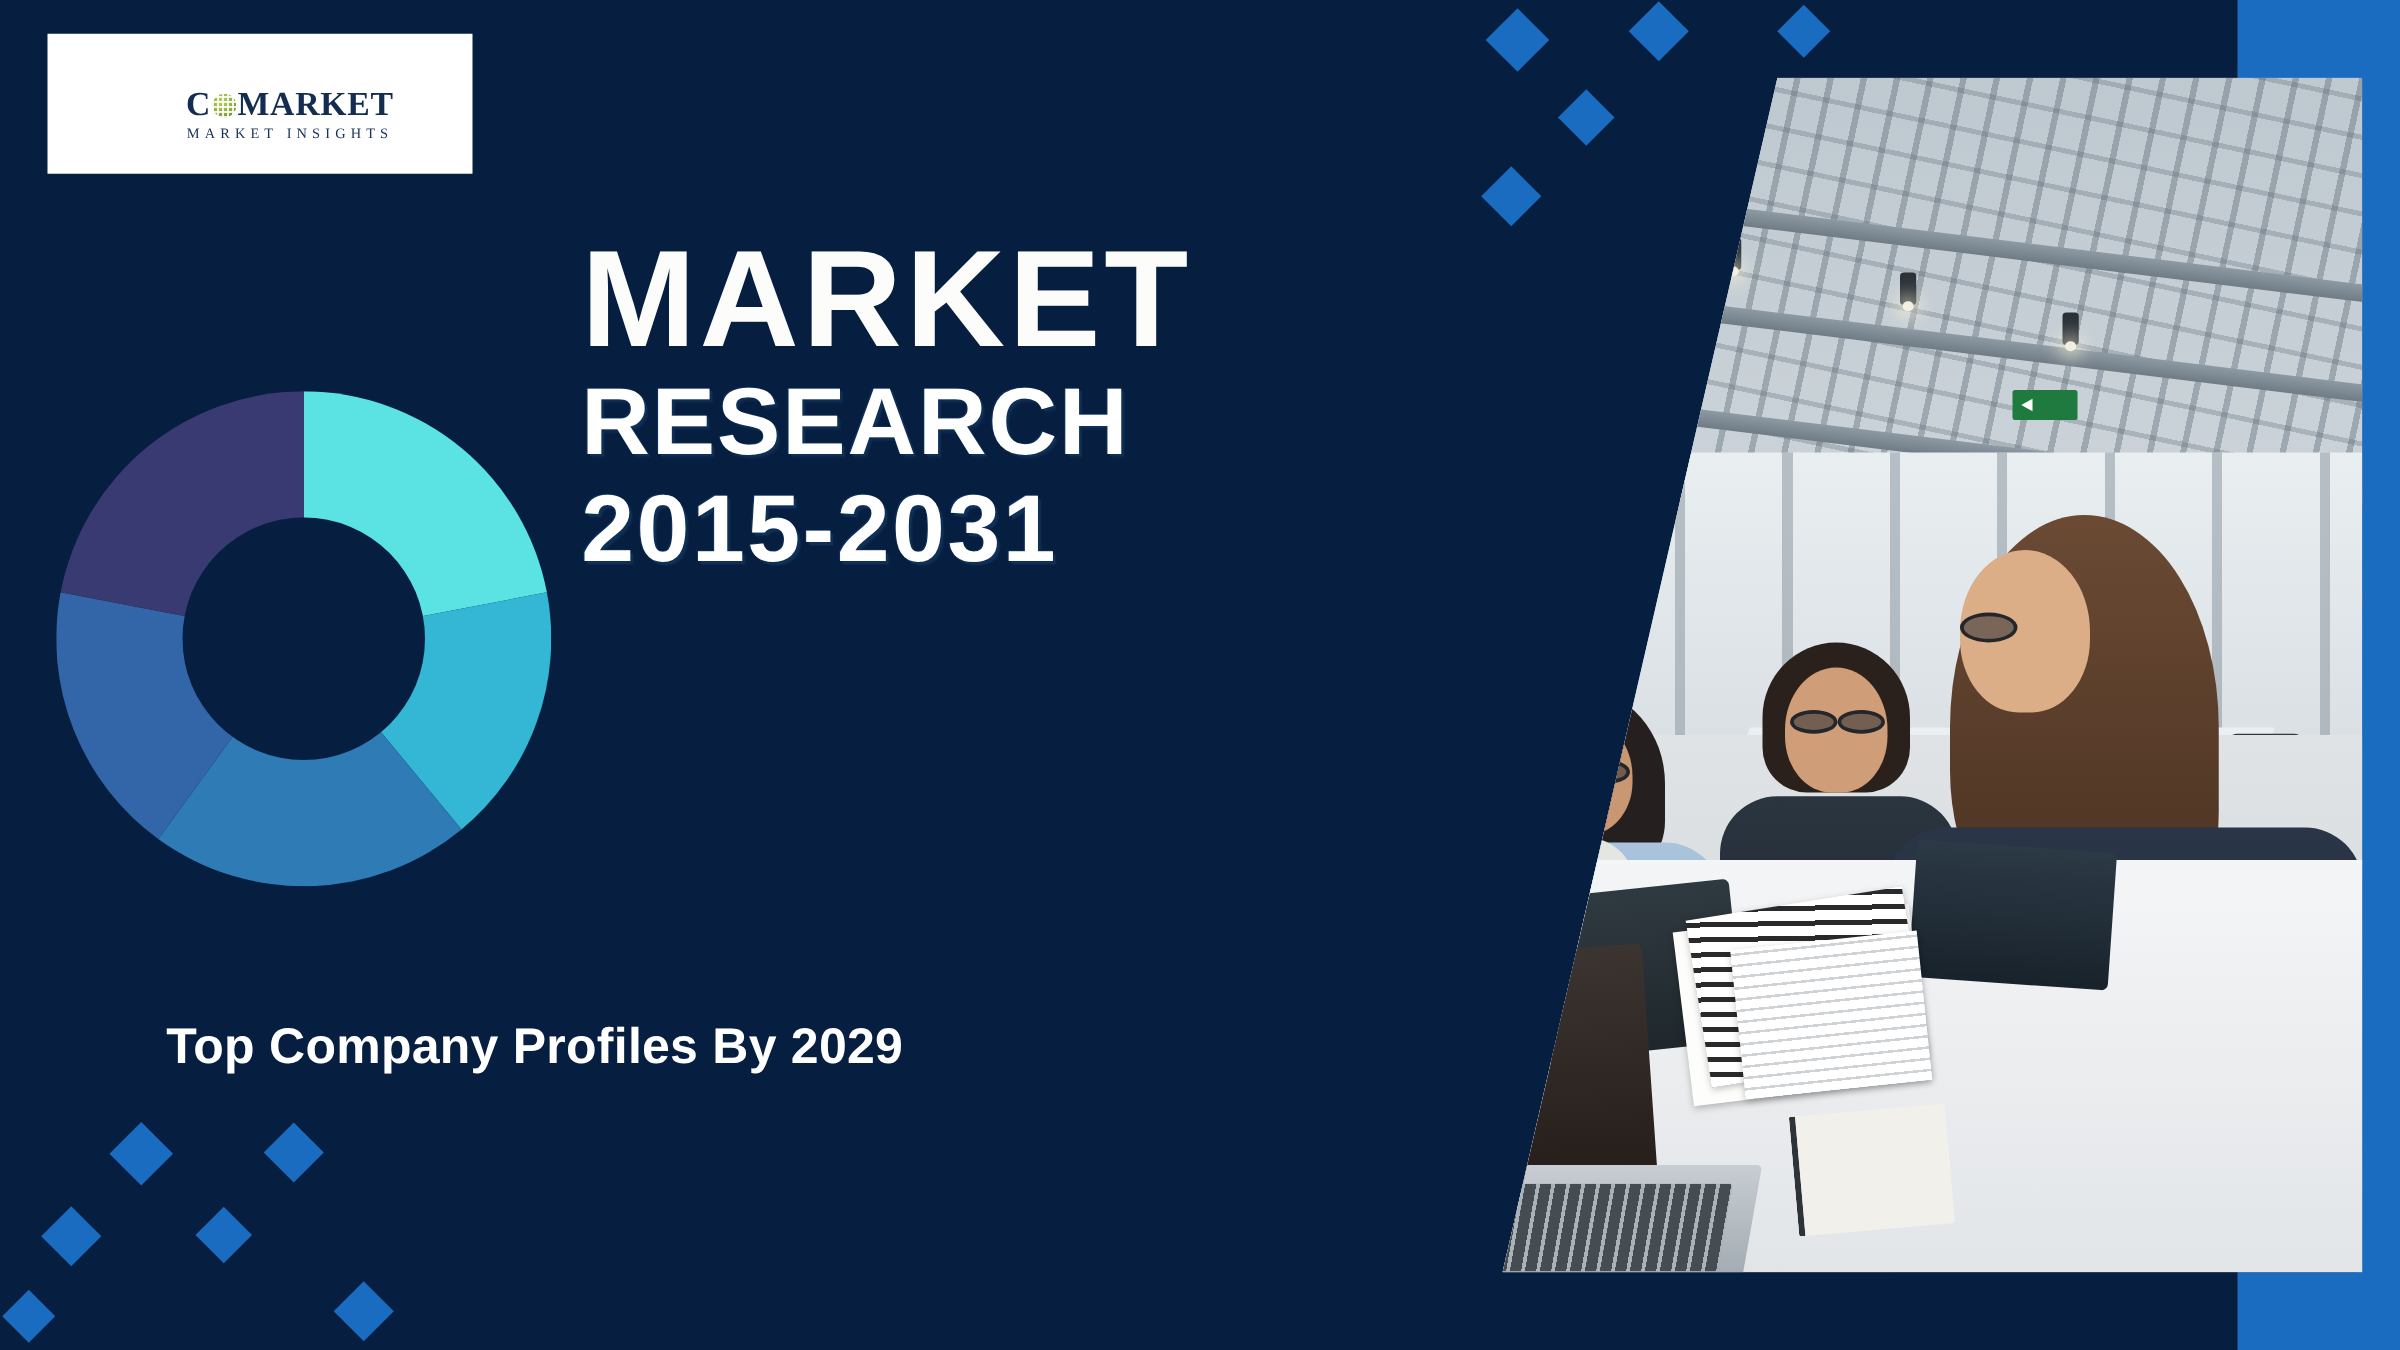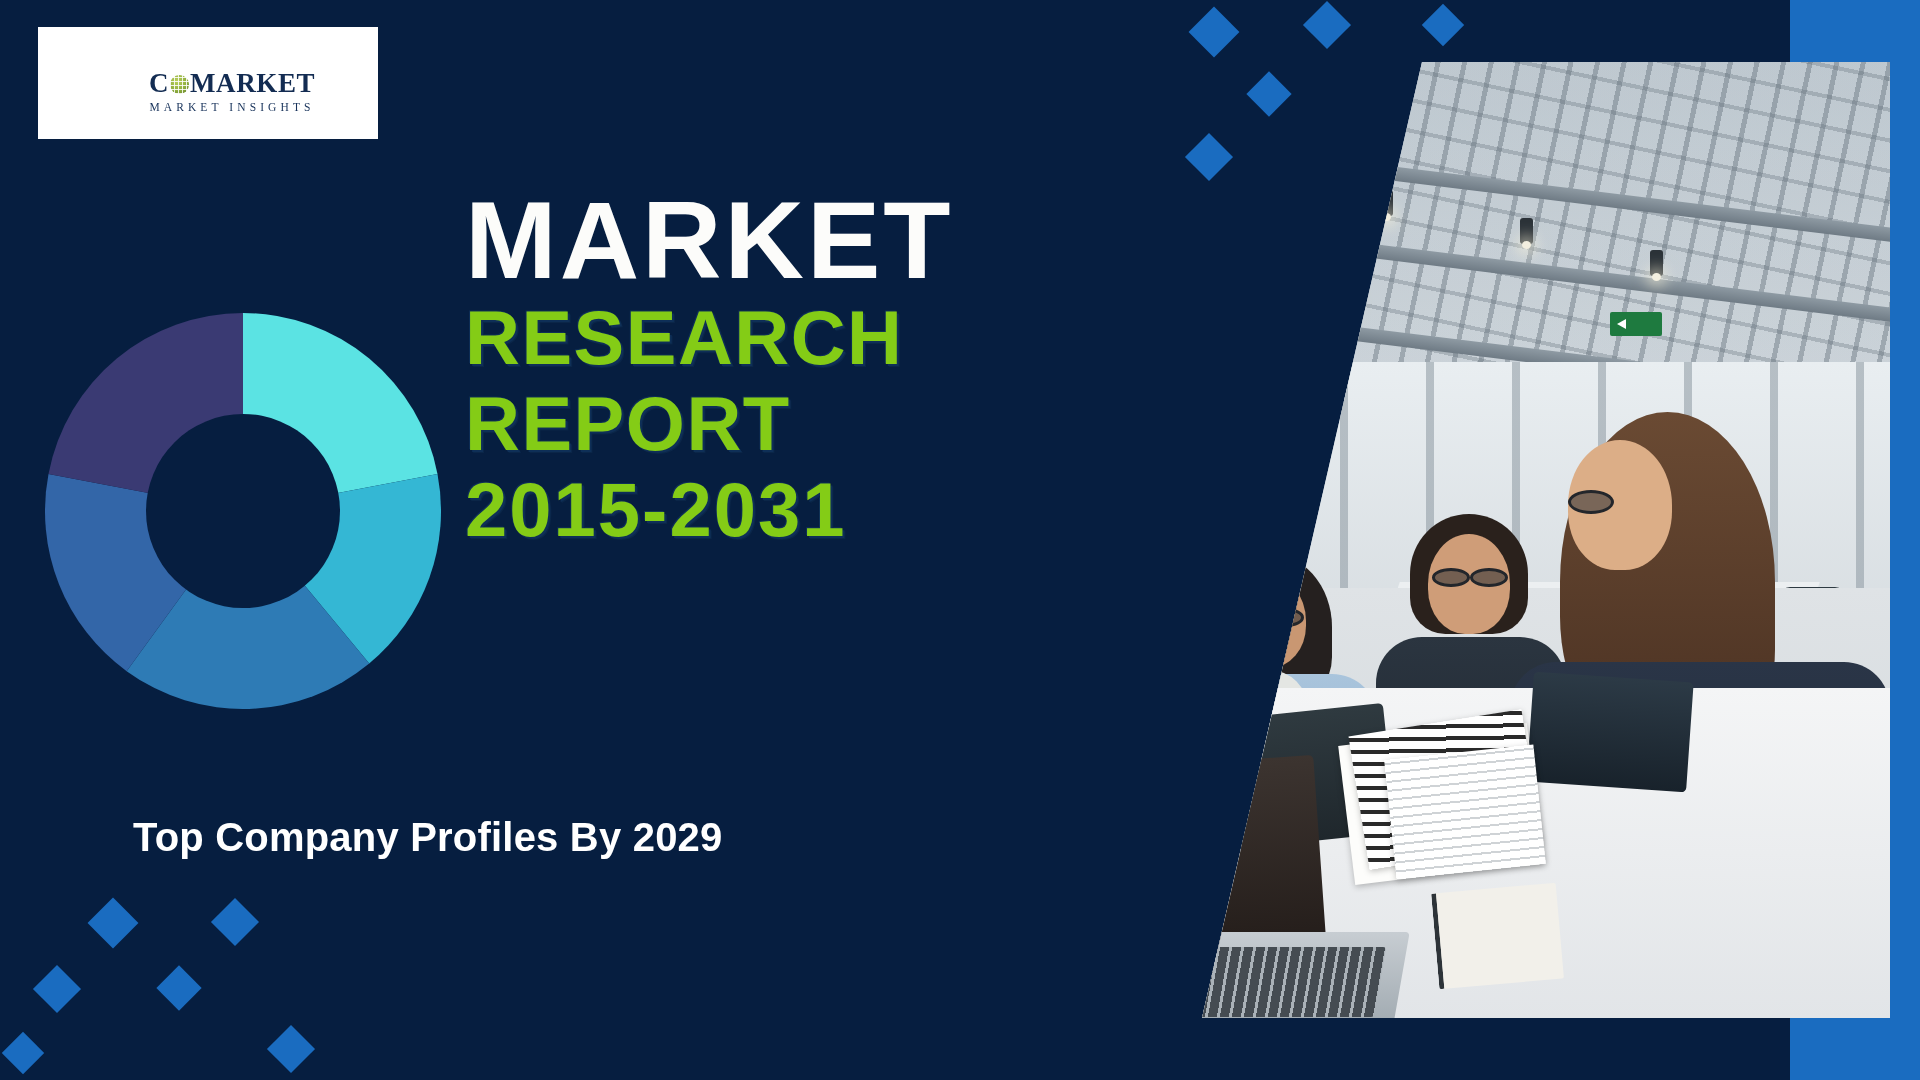--- a/index.html
+++ b/index.html
@@ -283,21 +283,21 @@
     font-size: 110px;
     font-weight: 700;
     color: #fcfcfa;
     letter-spacing: 3px;
     line-height: 1.0;
     margin: 0;
   }
   .h-blue {
     font-size: 76px;
     font-weight: 700;
-    color: #84cc16;
+    color: #ffffff;
     letter-spacing: 1.5px;
     line-height: 1.13;
     margin: 0;
     text-shadow:
       2px 2px 0 #0e2f57,
       3px 3px 0 #0b2648,
       -1px -1px 0 #0e2f57;
   }
   .h-blue.year { letter-spacing: 2px; }
 
@@ -421,21 +421,20 @@
           <path d="M 198 198 L 81.61852004609034 358.1853648862396 A 198 198 0 0 1 3.507124355719668 160.8984997120265 Z" fill="#3366A8"></path>
           <path d="M 198 198 L 3.507124355719668 160.8984997120265 A 198 198 0 0 1 197.99999999999997 0 Z" fill="#3A3A73"></path>
         </g>
     </svg>
     <div class="donut-hole"></div>
   </div>
 
   <div class="headline">
     <div class="h-market">MARKET</div>
     <div class="h-blue">RESEARCH</div>
-    <div class="h-blue">REPORT</div>
     <div class="h-blue year">2015-2031</div>
   </div>
 
   <div class="subtagline">
     <div>Top  Company Profiles By 2029</div>
   </div>
 
 </div>
 
 </body></html>

